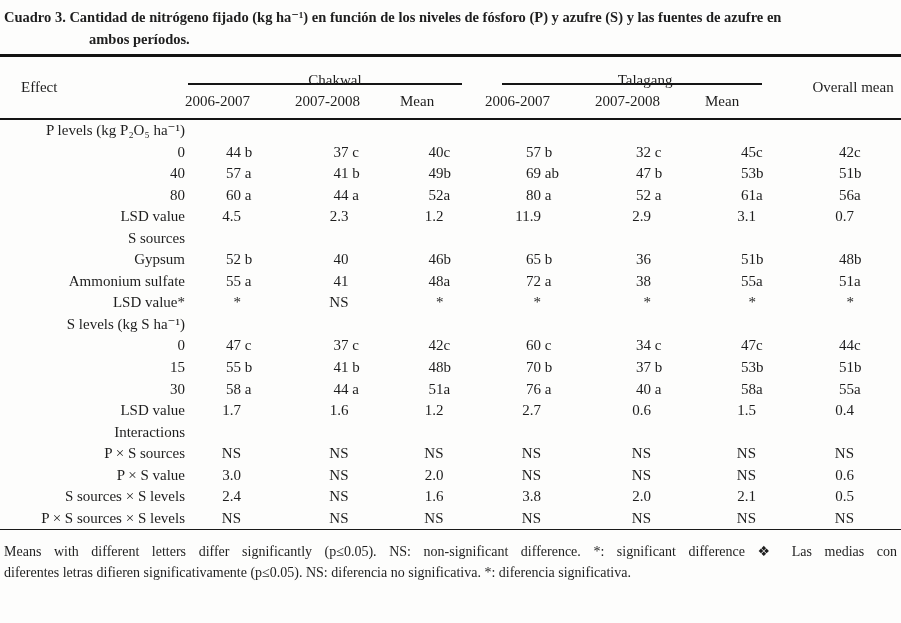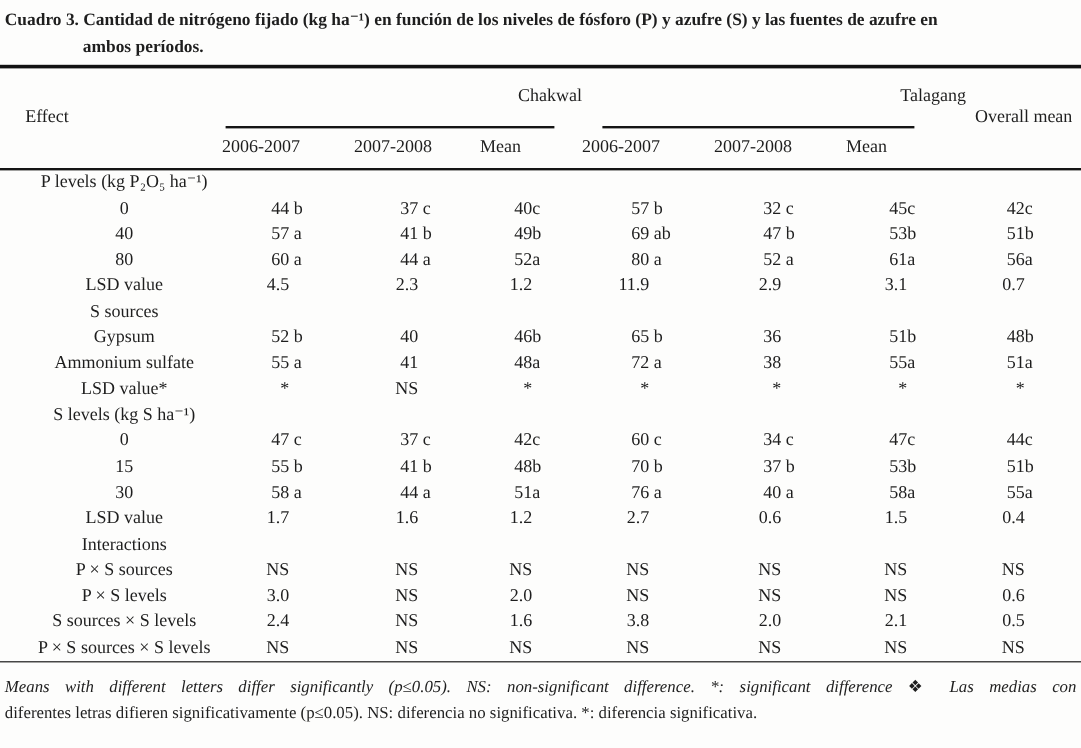--- a/index.html
+++ b/index.html
@@ -13,21 +13,21 @@
   .page { width: 901px; }
 
   
   .titleblock {
     padding: 6px 3px 0 4px;
     font-weight: bold;
     font-size: 14.5px;
     line-height: 22px;
   }
   .titleblock .tline { white-space: nowrap; overflow: hidden; }
-  .titleblock .t3 { margin-left: 65px; }
+  .titleblock .t3 { margin-left: 85px; }
 
   
   table.results {
     border-collapse: collapse;
     table-layout: fixed;
     width: 901px;
     margin-top: 4px;
     border-top: 3px solid #121212;
     font-size: 15px;
   }
@@ -46,55 +46,55 @@
   th.effect-h {
     text-align: left;
     vertical-align: middle;
     padding-left: 21px;
   }
   th.overall-h {
     text-align: center;
     vertical-align: middle;
   }
   th.group { vertical-align: bottom; }
-  .glabel { height: 48px; line-height: 46px; text-align: right; }
+  .glabel { height: 26px; line-height: 46px; text-align: center; }
   .grule  { height: 0; border-bottom: 2px solid #151515; }
   .grule.chakwal  { margin: 0 23px 0 3px; }
   .grule.talagang { margin: 0 43px 0 17px; }
   tr.h2 th { height: 33px; vertical-align: middle; text-align: left; }
 
   tbody { border-bottom: 1.5px solid #1a1a1a; }
   tbody td {
     padding: 0;
     line-height: 21.55px;
     height: 21.55px;
     overflow: hidden;
   }
-  td.rowlabel { text-align: center; padding-left: 22px; white-space: nowrap; }
+  td.rowlabel { text-align: right; padding-left: 22px; white-space: nowrap; }
   td.datacell { text-align: center; white-space: nowrap; }
   td.datacell .val {
     display: inline-block;
     min-width: 28px;
     text-align: right;
   }
   td.datacell .sig {
     display: inline-block;
     width: 26px;
     text-align: left;
     white-space: pre;
   }
 
   
   .footnote {
     margin-top: 11px;
     padding: 0 4px 0 4px;
     font-size: 14px;
     line-height: 21px;
   }
-  .footnote .f1 { text-align: justify; text-align-last: justify; font-style: italic; }
+  .footnote .f1 { text-align: justify; text-align-last: justify; }
   .footnote .f2 { text-align: left; }
 </style>
 </head>
 <body>
 
 <div class="page">
 
   <div class="titleblock">
     <div class="tline t2">Cuadro 3. Cantidad de nitrógeno fijado (kg ha⁻¹) en función de los niveles de fósforo (P) y azufre (S) y las fuentes de azufre en</div>
     <div class="tline t3">ambos períodos.</div>
@@ -288,21 +288,21 @@
           <td class="rowlabel">P × S sources</td>
           <td class="datacell"><span class="val">NS</span><span class="sig"></span></td>
           <td class="datacell"><span class="val">NS</span><span class="sig"></span></td>
           <td class="datacell"><span class="val">NS</span><span class="sig"></span></td>
           <td class="datacell"><span class="val">NS</span><span class="sig"></span></td>
           <td class="datacell"><span class="val">NS</span><span class="sig"></span></td>
           <td class="datacell"><span class="val">NS</span><span class="sig"></span></td>
           <td class="datacell"><span class="val">NS</span><span class="sig"></span></td>
         </tr>
         <tr>
-          <td class="rowlabel">P × S levels</td>
+          <td class="rowlabel">P × S value</td>
           <td class="datacell"><span class="val">3.0</span><span class="sig"></span></td>
           <td class="datacell"><span class="val">NS</span><span class="sig"></span></td>
           <td class="datacell"><span class="val">2.0</span><span class="sig"></span></td>
           <td class="datacell"><span class="val">NS</span><span class="sig"></span></td>
           <td class="datacell"><span class="val">NS</span><span class="sig"></span></td>
           <td class="datacell"><span class="val">NS</span><span class="sig"></span></td>
           <td class="datacell"><span class="val">0.6</span><span class="sig"></span></td>
         </tr>
         <tr>
           <td class="rowlabel">S sources × S levels</td>

